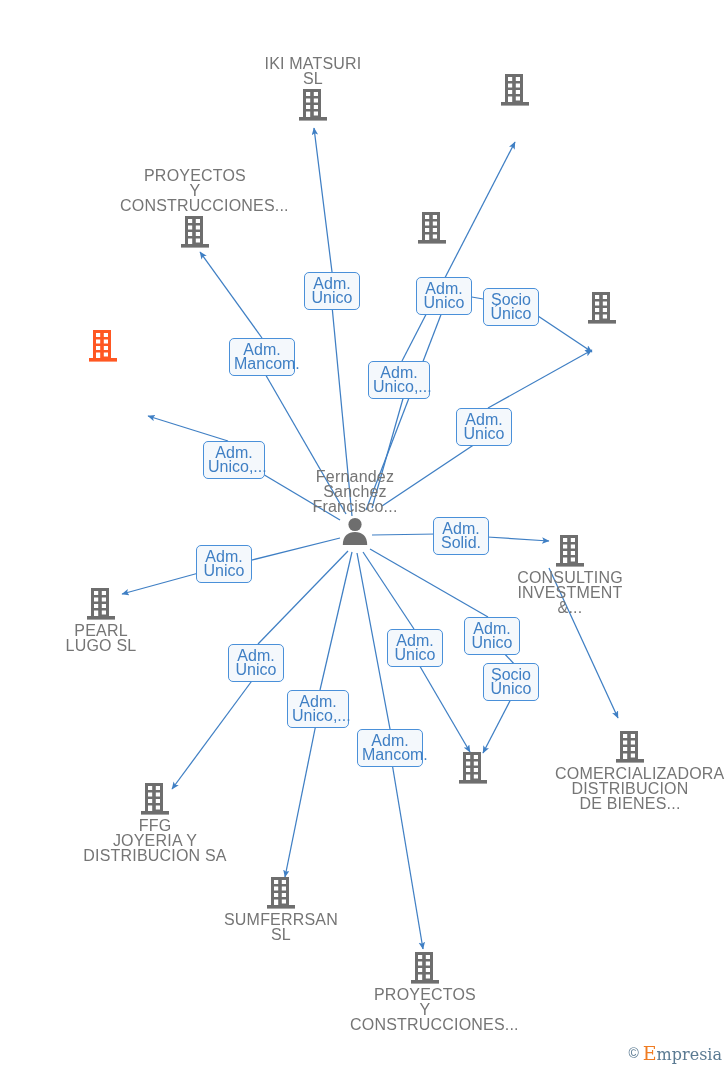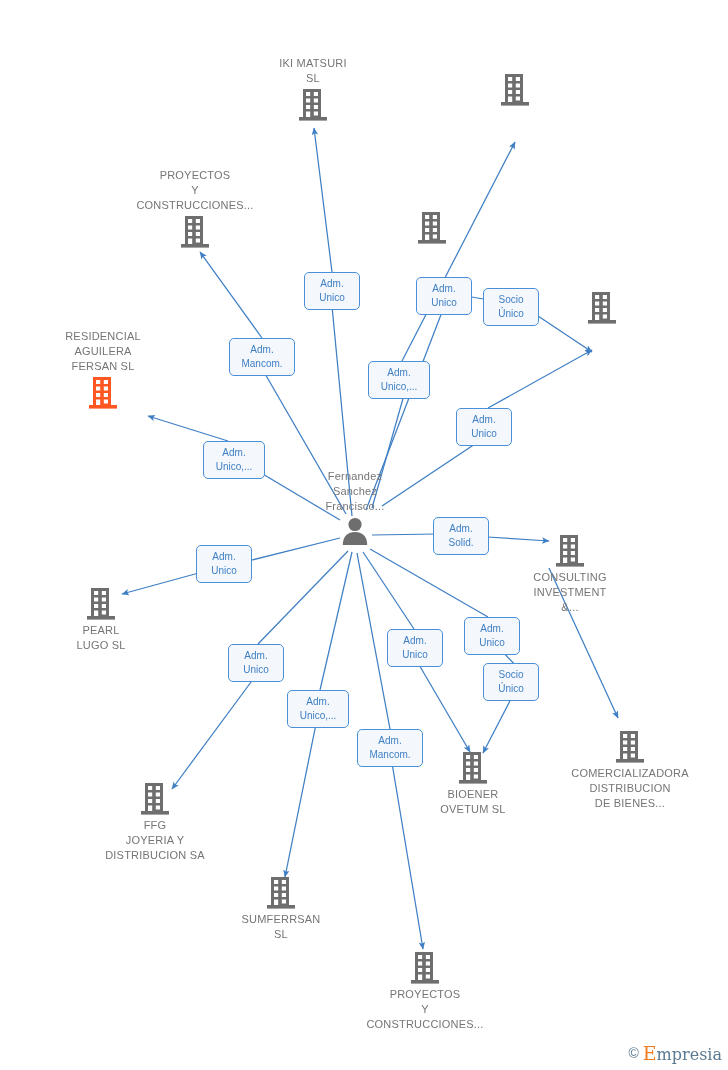--- a/index.html
+++ b/index.html
@@ -23,42 +23,42 @@
     width: 728px;
     height: 1070px;
   }
   .node {
     position: absolute;
     text-align: center;
     width: 150px;
     margin-left: -75px;
   }
   .node .caption {
-    font-size: 11px;
+    font-size: 16px;
     line-height: 15px;
     color: #757575;
     letter-spacing: 0.2px;
     white-space: pre-line;
   }
   .node .glyph {
     display: block;
     margin: 0 auto;
     line-height: 0;
   }
   .node.above .caption { margin-bottom: 2px; }
   .node.below .caption { margin-top: 2px; }
 
   .elabel {
     position: absolute;
     box-sizing: border-box;
     background: #f4f8fc;
     border: 1.4px solid #4a90d9;
     border-radius: 5px;
     color: #3f7fc4;
-    font-size: 10px;
+    font-size: 16px;
     line-height: 14px;
     text-align: center;
     padding: 4px 4px 4px 4px;
     white-space: pre-line;
     width: 56px;
     margin-left: -28px;
     margin-top: -17px;
   }
   .elabel.w62 { width: 62px; margin-left: -31px; }
   .elabel.w66 { width: 66px; margin-left: -33px; }
@@ -216,23 +216,20 @@
             <rect x="15.8" y="4" width="4.2" height="4" fill="#fff"></rect>
             <rect x="8" y="10.5" width="4.2" height="4" fill="#fff"></rect>
             <rect x="15.8" y="10.5" width="4.2" height="4" fill="#fff"></rect>
             <rect x="8" y="17" width="4.2" height="4" fill="#fff"></rect>
             <rect x="15.8" y="17" width="4.2" height="4" fill="#fff"></rect>
             <rect x="8" y="23.5" width="4.2" height="5.5" fill="#fff"></rect>
             <rect x="15.8" y="23.5" width="4.2" height="4" fill="#fff"></rect>
           </svg></span>
       </div>
       <div class="node above" style="left: 103px; top: 329px;">
-        <div class="caption">RESIDENCIAL
-AGUILERA
-FERSAN  SL</div>
         <span class="glyph"><svg width="30" height="34" viewBox="0 0 30 34" xmlns="http://www.w3.org/2000/svg">
             <rect x="5" y="1" width="18" height="28" fill="#ff5722"></rect>
             <rect x="1" y="29" width="28" height="3.6" fill="#ff5722"></rect>
             <rect x="8" y="4" width="4.2" height="4" fill="#fff"></rect>
             <rect x="15.8" y="4" width="4.2" height="4" fill="#fff"></rect>
             <rect x="8" y="10.5" width="4.2" height="4" fill="#fff"></rect>
             <rect x="15.8" y="10.5" width="4.2" height="4" fill="#fff"></rect>
             <rect x="8" y="17" width="4.2" height="4" fill="#fff"></rect>
             <rect x="15.8" y="17" width="4.2" height="4" fill="#fff"></rect>
             <rect x="8" y="23.5" width="4.2" height="5.5" fill="#fff"></rect>
@@ -278,22 +275,20 @@
             <rect x="1" y="29" width="28" height="3.6" fill="#6e6e6e"></rect>
             <rect x="8" y="4" width="4.2" height="4" fill="#fff"></rect>
             <rect x="15.8" y="4" width="4.2" height="4" fill="#fff"></rect>
             <rect x="8" y="10.5" width="4.2" height="4" fill="#fff"></rect>
             <rect x="15.8" y="10.5" width="4.2" height="4" fill="#fff"></rect>
             <rect x="8" y="17" width="4.2" height="4" fill="#fff"></rect>
             <rect x="15.8" y="17" width="4.2" height="4" fill="#fff"></rect>
             <rect x="8" y="23.5" width="4.2" height="5.5" fill="#fff"></rect>
             <rect x="15.8" y="23.5" width="4.2" height="4" fill="#fff"></rect>
           </svg></span>
-        <div class="caption">BIOENER
-OVETUM  SL</div>
       </div>
       <div class="node below" style="left: 630px; top: 730px;">
         <span class="glyph"><svg width="30" height="34" viewBox="0 0 30 34" xmlns="http://www.w3.org/2000/svg">
             <rect x="5" y="1" width="18" height="28" fill="#6e6e6e"></rect>
             <rect x="1" y="29" width="28" height="3.6" fill="#6e6e6e"></rect>
             <rect x="8" y="4" width="4.2" height="4" fill="#fff"></rect>
             <rect x="15.8" y="4" width="4.2" height="4" fill="#fff"></rect>
             <rect x="8" y="10.5" width="4.2" height="4" fill="#fff"></rect>
             <rect x="15.8" y="10.5" width="4.2" height="4" fill="#fff"></rect>
             <rect x="8" y="17" width="4.2" height="4" fill="#fff"></rect>

